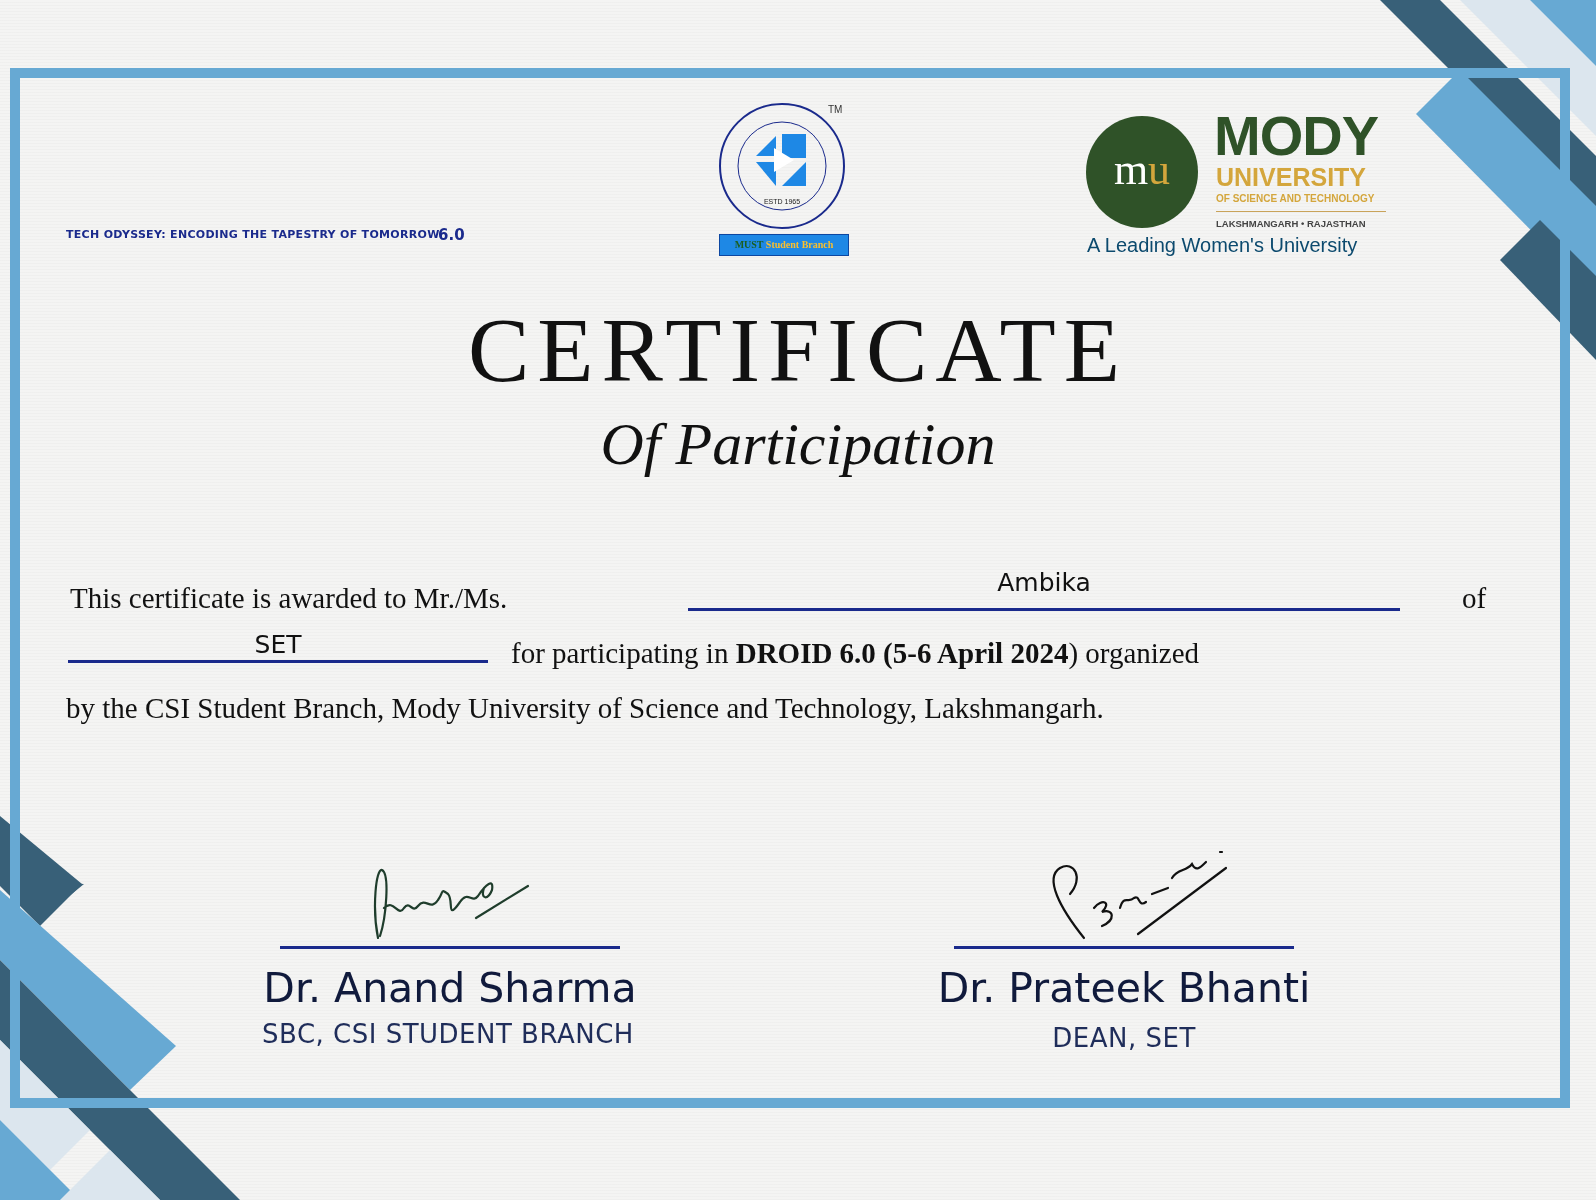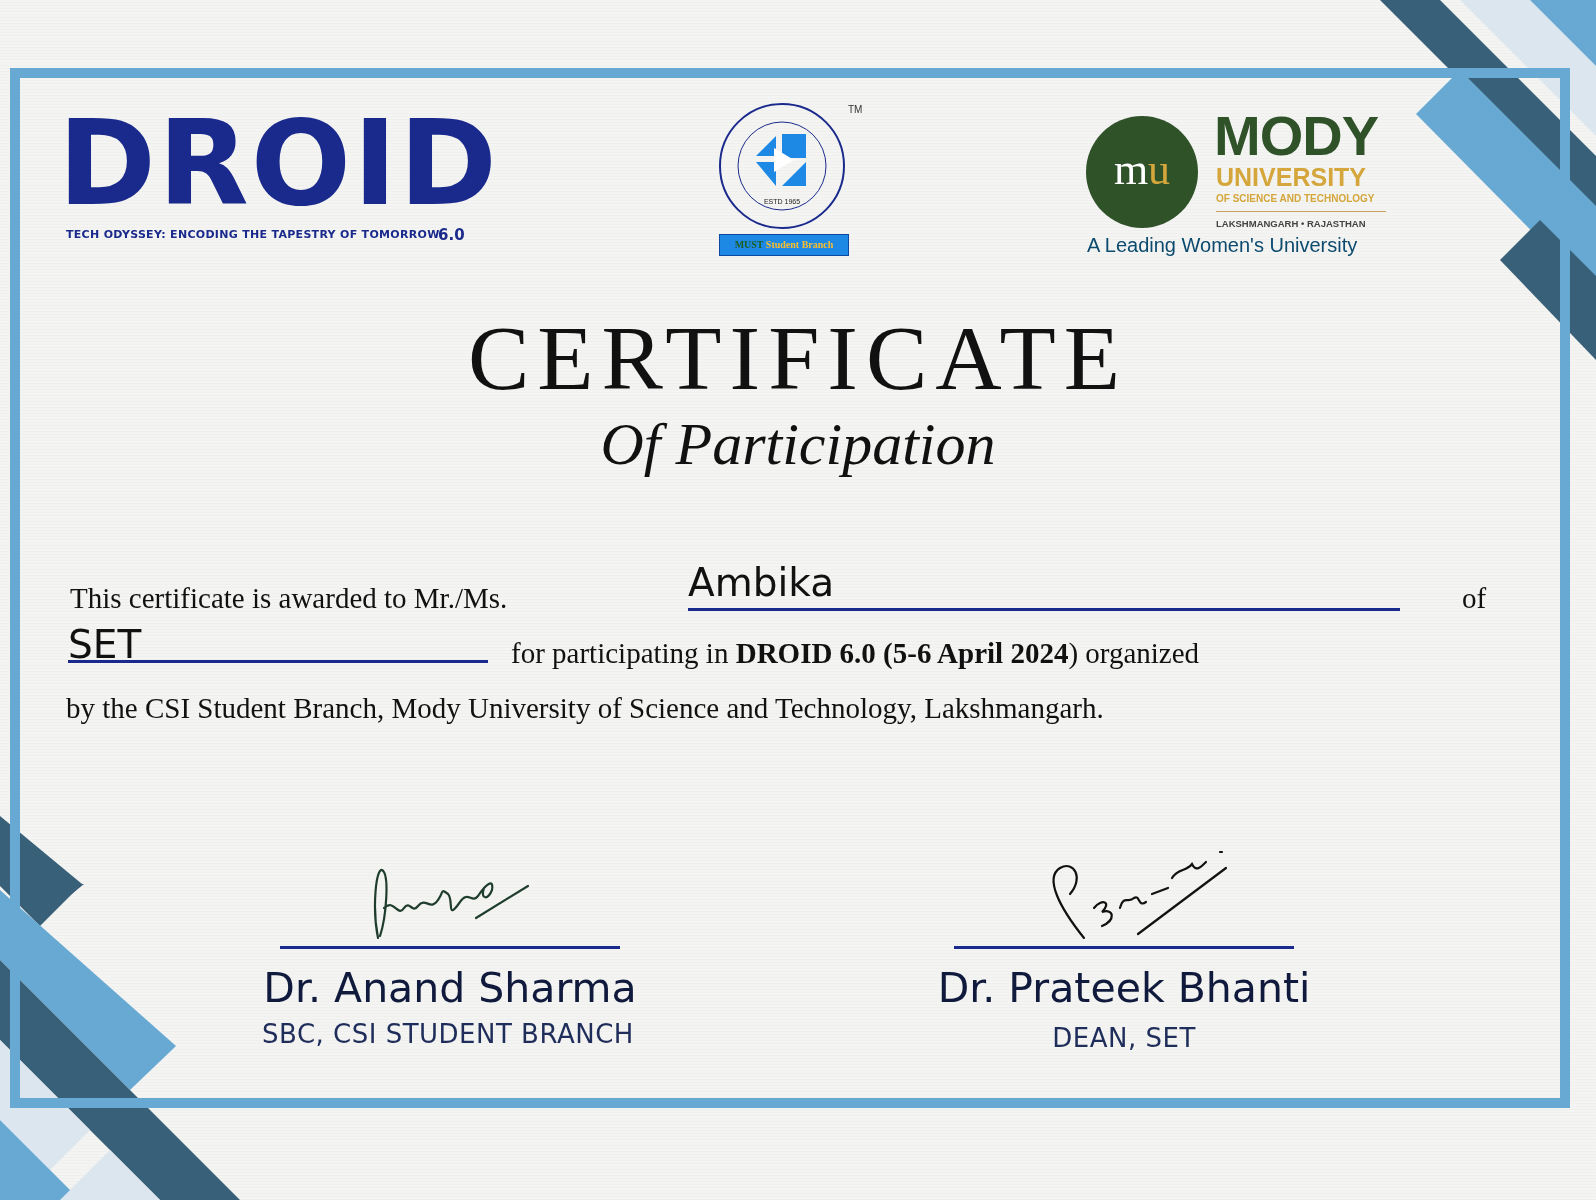--- a/index.html
+++ b/index.html
@@ -16,45 +16,45 @@
   .deco { position:absolute; left:0; top:0; width:1596px; height:1200px; pointer-events:none; }
 
   
   .droid { position:absolute; left:58px; top:108px; width:440px; height:140px; }
   .droid-word { position:absolute; left:0; top:0; font-family:"DejaVu Sans", sans-serif; font-weight:bold; font-size:118px; line-height:110px; color:#1a2a8c; letter-spacing:2px; }
   .droid-tag { position:absolute; left:8px; top:120px; font-family:"DejaVu Sans", sans-serif; font-weight:bold; font-size:11px; color:#1a2a8c; letter-spacing:0.3px; }
   .droid-ver { position:absolute; left:380px; top:118px; font-family:"DejaVu Sans", sans-serif; font-weight:bold; font-size:15px; color:#1a2a8c; }
 
   
   .csi { position:absolute; left:716px; top:100px; width:140px; height:160px; }
-  .csi-tm { position:absolute; left:828px; top:104px; font-family:"Liberation Sans", sans-serif; font-size:10px; color:#333;margin-left:20px; }
+  .csi-tm { position:absolute; left:828px; top:104px; font-family:"Liberation Sans", sans-serif; font-size:10px; color:#333; }
   .csi-badge { position:absolute; left:719px; top:234px; width:130px; height:22px; background:#1e88e5; border:1px solid #0d47a1; box-sizing:border-box; font-family:"Liberation Serif", serif; font-weight:bold; font-size:10px; line-height:20px; text-align:center; }
   .csi-badge .must { color:#1b5e20; }
   .csi-badge .sb { color:#fbc02d; }
 
   
   .mody-circle { position:absolute; left:1086px; top:116px; width:112px; height:112px; border-radius:50%; background:#2f5228; }
   .mody-mu { position:absolute; left:1094px; top:140px; width:96px; text-align:center; font-family:"Liberation Serif", serif; font-size:44px; line-height:60px; }
   .mody-mu .m { color:#ffffff; }
   .mody-mu .u { color:#d4a63c; }
   .mody-name { position:absolute; left:1214px; top:108px; font-family:"Liberation Sans", sans-serif; font-weight:bold; font-size:56px; line-height:56px; color:#2f5228; letter-spacing:-1px; }
   .mody-uni { position:absolute; left:1216px; top:164px; font-family:"Liberation Sans", sans-serif; font-weight:bold; font-size:25px; line-height:26px; color:#d4a63c; }
   .mody-sci { position:absolute; left:1216px; top:193px; font-family:"Liberation Sans", sans-serif; font-weight:bold; font-size:10px; color:#d4a63c; }
   .mody-rule { position:absolute; left:1216px; top:211px; width:170px; height:1px; background:#c9a35a; }
   .mody-loc { position:absolute; left:1216px; top:218px; font-family:Liberation Sans, sans-serif; font-weight:bold; font-size:9.5px; color:#444; }
   .mody-tag { position:absolute; left:1087px; top:234px; font-family:"Liberation Sans", sans-serif; font-size:20px; color:#0c4a6e; }
 
   
-  .title { position:absolute; left:0; width:1596px; top:300px; text-align:center; font-family:"Liberation Serif", serif; font-size:92px; letter-spacing:8px; color:#111; line-height:100px;margin-top:8px; }
+  .title { position:absolute; left:0; width:1596px; top:300px; text-align:center; font-family:"Liberation Serif", serif; font-size:92px; letter-spacing:8px; color:#111; line-height:100px; }
   .subtitle { position:absolute; left:0; width:1596px; top:404px; text-align:center; font-family:"Liberation Serif", serif; font-style:italic; font-size:60px; color:#111; line-height:80px; }
 
   
   .line { position:absolute; font-family:"Liberation Serif", serif; font-size:29px; color:#111; line-height:40px; white-space:nowrap; }
   .fill { position:absolute; height:3px; background:#1a2a8c; }
-  .fill-text { position:absolute; font-family:"DejaVu Sans", sans-serif; font-size:39px; color:#111; line-height:34px; }
+  .fill-text { position:absolute; font-family:"DejaVu Sans", sans-serif; font-size:25px; color:#111; line-height:34px; text-align:center; }
 
   
   .sig-rule { position:absolute; height:3px; background:#1a2a8c; }
   .sig-name { position:absolute; font-family:"DejaVu Sans", sans-serif; font-size:41px; color:#101a3c; text-align:center; line-height:40px; }
   .sig-role { position:absolute; font-family:"DejaVu Sans", sans-serif; font-size:26px; color:#1f2d5a; text-align:center; line-height:32px; letter-spacing:0.5px; }
   .sig-svg { position:absolute; }
 </style>
 </head>
 <body>
 
@@ -71,21 +71,20 @@
   <polygon points="0,890 0,960 130,1090 176,1046" fill="#67a9d3"></polygon>
   <polygon points="0,960 0,1040 160,1200 240,1200" fill="#386078"></polygon>
   <polygon points="0,1040 0,1120 50,1170 90,1130" fill="#dce6ee"></polygon>
   <polygon points="0,1120 0,1200 80,1200" fill="#67a9d3"></polygon>
   <polygon points="60,1200 110,1150 160,1200" fill="#dce6ee"></polygon>
 </svg>
 
 <div class="frame"></div>
 
 <div class="droid">
-  <div class="droid-word">DROID</div>
   <div class="droid-tag">TECH ODYSSEY: ENCODING THE TAPESTRY OF TOMORROW</div>
   <div class="droid-ver">6.0</div>
 </div>
 
 <div class="csi">
   <svg width="140" height="130" viewBox="0 0 140 130">
     <circle cx="66" cy="66" r="62" fill="none" stroke="#1a2a8c" stroke-width="2"></circle>
     <circle cx="66" cy="66" r="44" fill="none" stroke="#1a2a8c" stroke-width="1"></circle>
     <polygon points="40,56 60,36 60,56" fill="#1e88e5"></polygon>
     <polygon points="66,34 90,34 90,58 66,58" fill="#1e88e5"></polygon>

